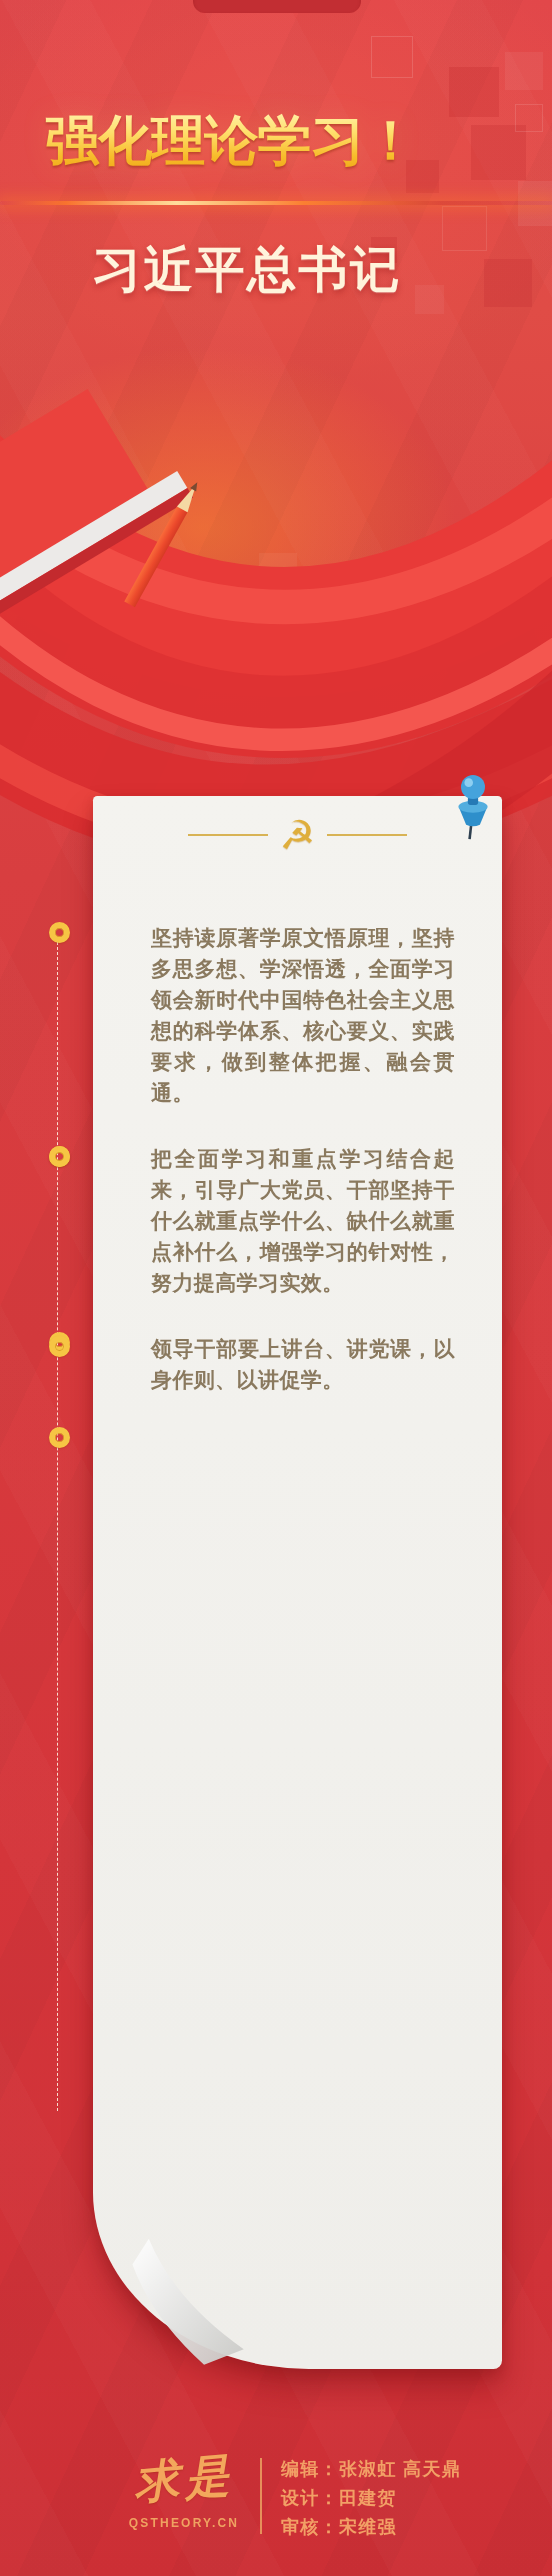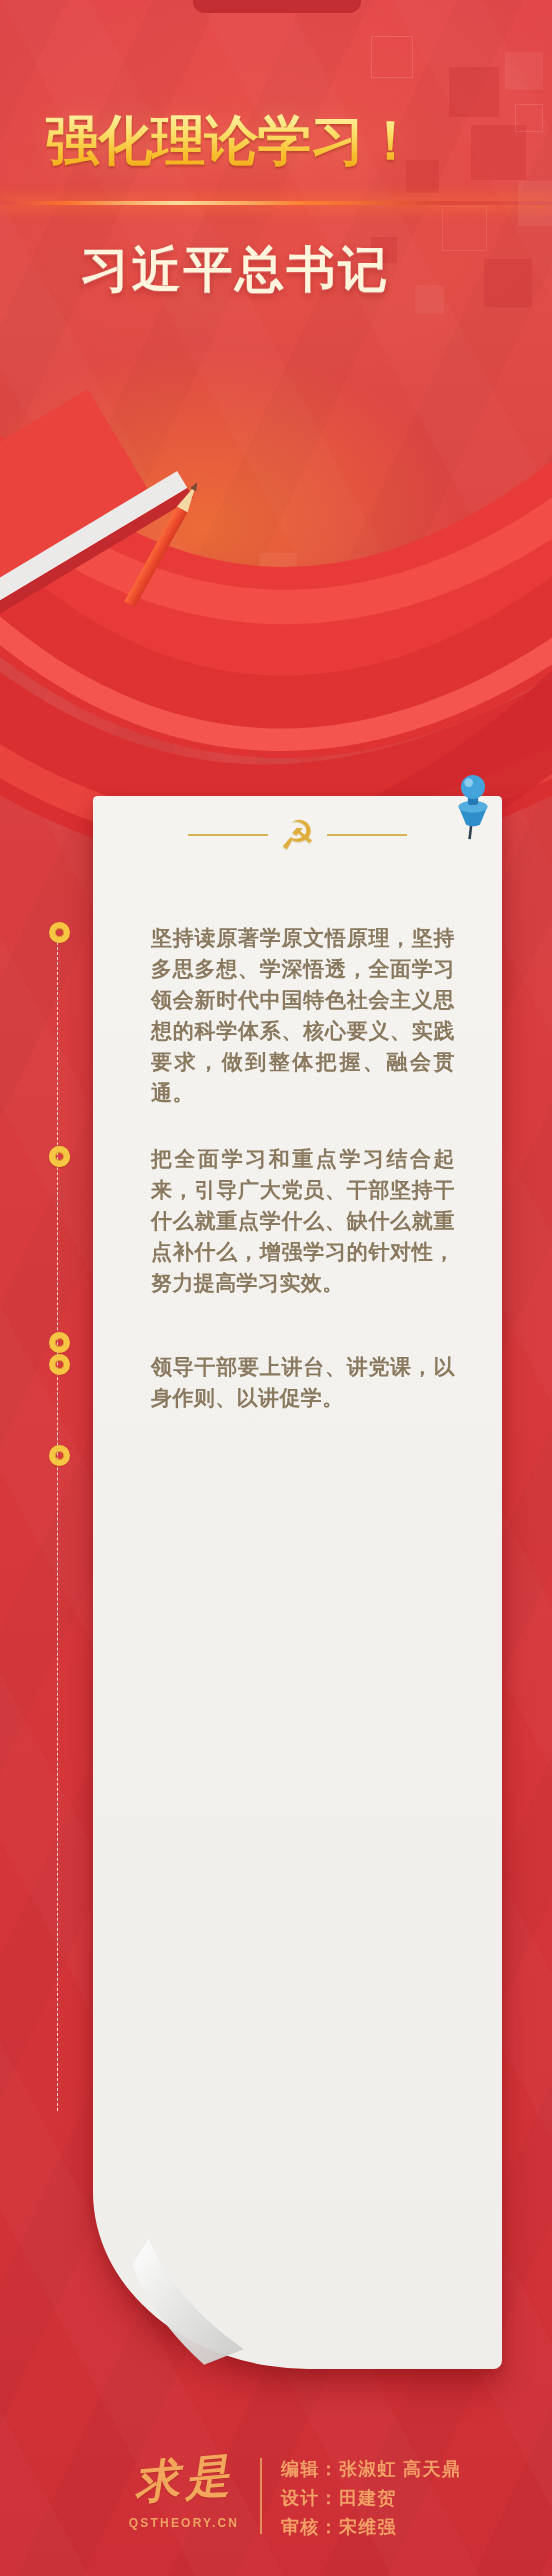--- a/index.html
+++ b/index.html
@@ -25,21 +25,21 @@
     background:linear-gradient(180deg,#FFF4B2 4%,#FFDF6B 38%,#F7BC2B 70%,#EC9F10 100%);
     -webkit-background-clip:text;background-clip:text;color:transparent;
     filter:drop-shadow(0 2.6px 0.9px rgba(130,35,0,.38)) drop-shadow(0 0 12px rgba(255,215,110,.18));
   }
   .glow-line{
     position:absolute;left:0;top:201px;width:553px;height:3.5px;border-radius:1.7px;
     background:linear-gradient(90deg,rgba(200,60,20,0) 0%,rgba(255,125,40,.8) 12%,#FFDD9C 32%,rgba(255,135,45,.85) 55%,rgba(205,60,25,.3) 80%,rgba(200,60,20,0) 100%);
     box-shadow:0 0 14px 4.3px rgba(255,125,40,.4);
   }
   .subtitle{
-    position:absolute;left:4px;top:231px;width:462px;text-align:center;
+    position:absolute;left:16px;top:231px;width:462px;text-align:center;
     font-size:49px;line-height:76px;font-weight:900;letter-spacing:2.6px;color:#FFF4DC;white-space:nowrap;
     text-shadow:0 2.6px 6px rgba(150,25,25,.45),0 0.9px 0 rgba(255,255,255,.25);
   }
   
   .silk{position:absolute;left:0;top:380px;}
   .books{position:absolute;left:0;top:380px;}
   
   .card{
     position:absolute;left:93px;top:796px;width:409px;height:1573px;
     background:linear-gradient(180deg,#F4F3EF 0%,#F1F0EC 60%,#EFEEEA 100%);
@@ -52,21 +52,21 @@
   .fold{position:absolute;left:121px;top:2218px;}
   
   .stitch{position:absolute;left:57px;top:937px;height:1174px;border-left:1.7px dashed rgba(255,243,226,.88);}
   .rows{position:absolute;left:47px;top:918px;width:455px;}
   .row{position:relative;padding-top:0;}
   .row + .row{margin-top:0;}
   .row:nth-child(1){padding-top:3.5px;}
   .row:nth-child(2){margin-top:35px;}
   .row:nth-child(3){margin-top:23px;}
   .row:nth-child(4){margin-top:31px;}
-  .row:nth-child(5){margin-top:53px;}
+  .row:nth-child(5){margin-top:35px;}
   .row:nth-child(6){margin-top:29px;}
   .ring{
     position:absolute;left:1.7px;top:3.5px;width:21px;height:21px;border-radius:50%;
     border:6px solid #F6C544;box-sizing:border-box;
     box-shadow:inset 0 0 0 0.9px #D89C25,0 0.9px 1.7px rgba(150,60,0,.35);
   }
   .para{
     margin-left:104px;width:304px;font-size:21px;line-height:31px;font-weight:600;
     color:#8A795E;text-align:justify;letter-spacing:0.4px;
   }

